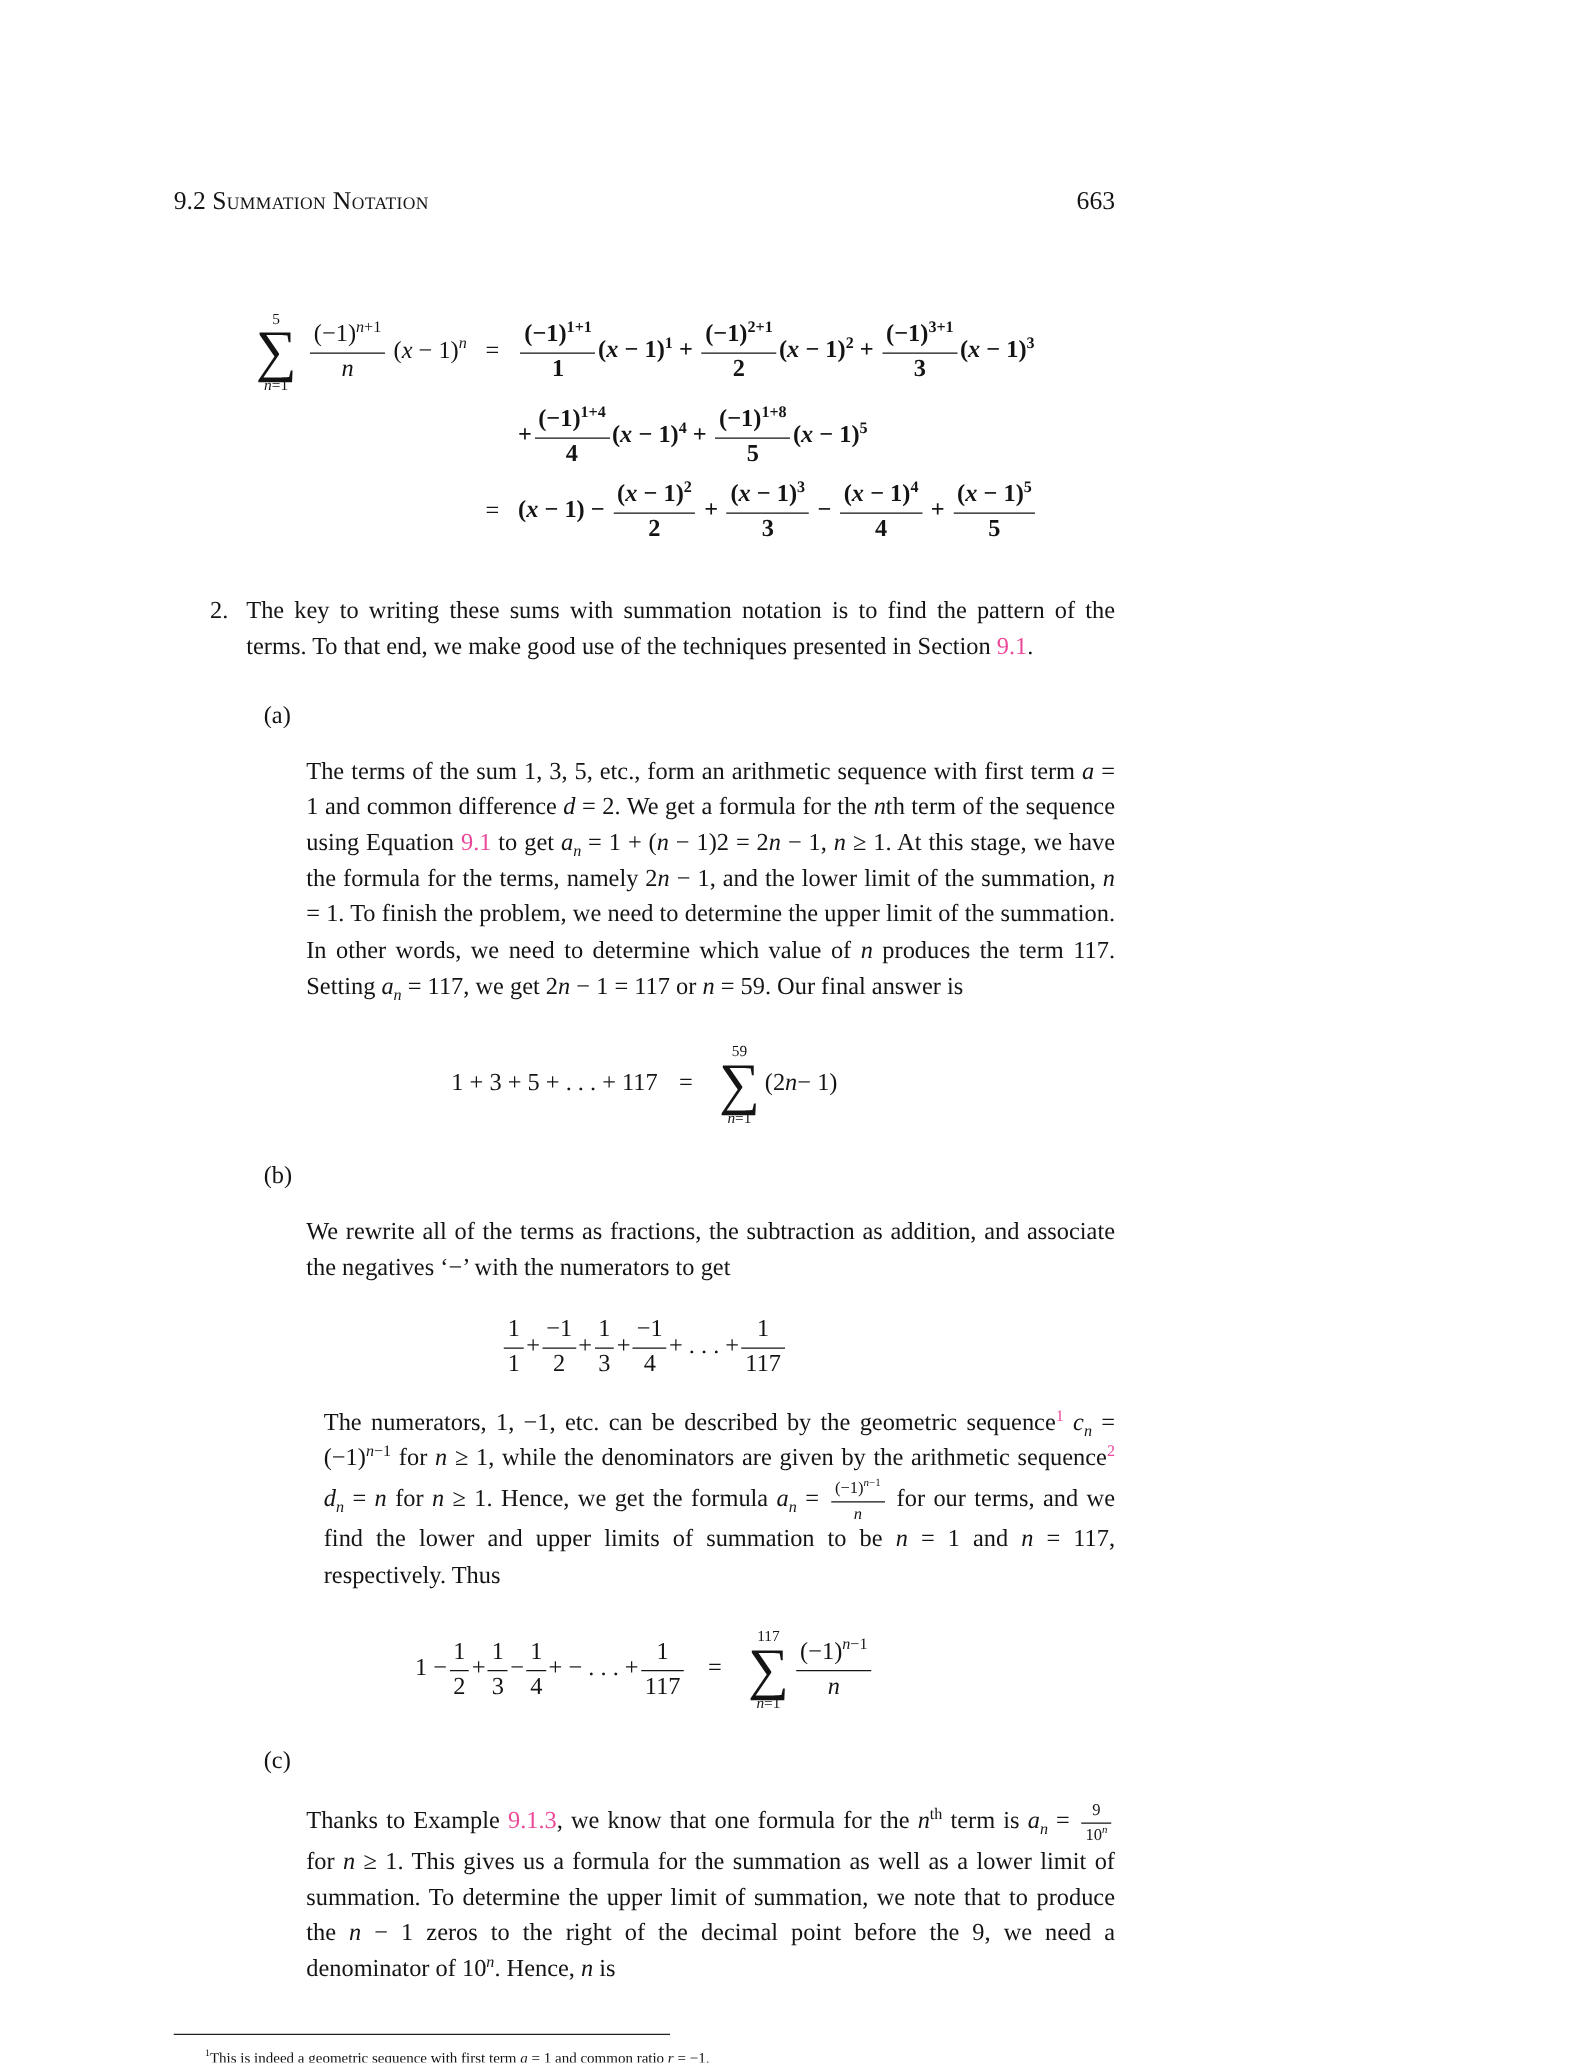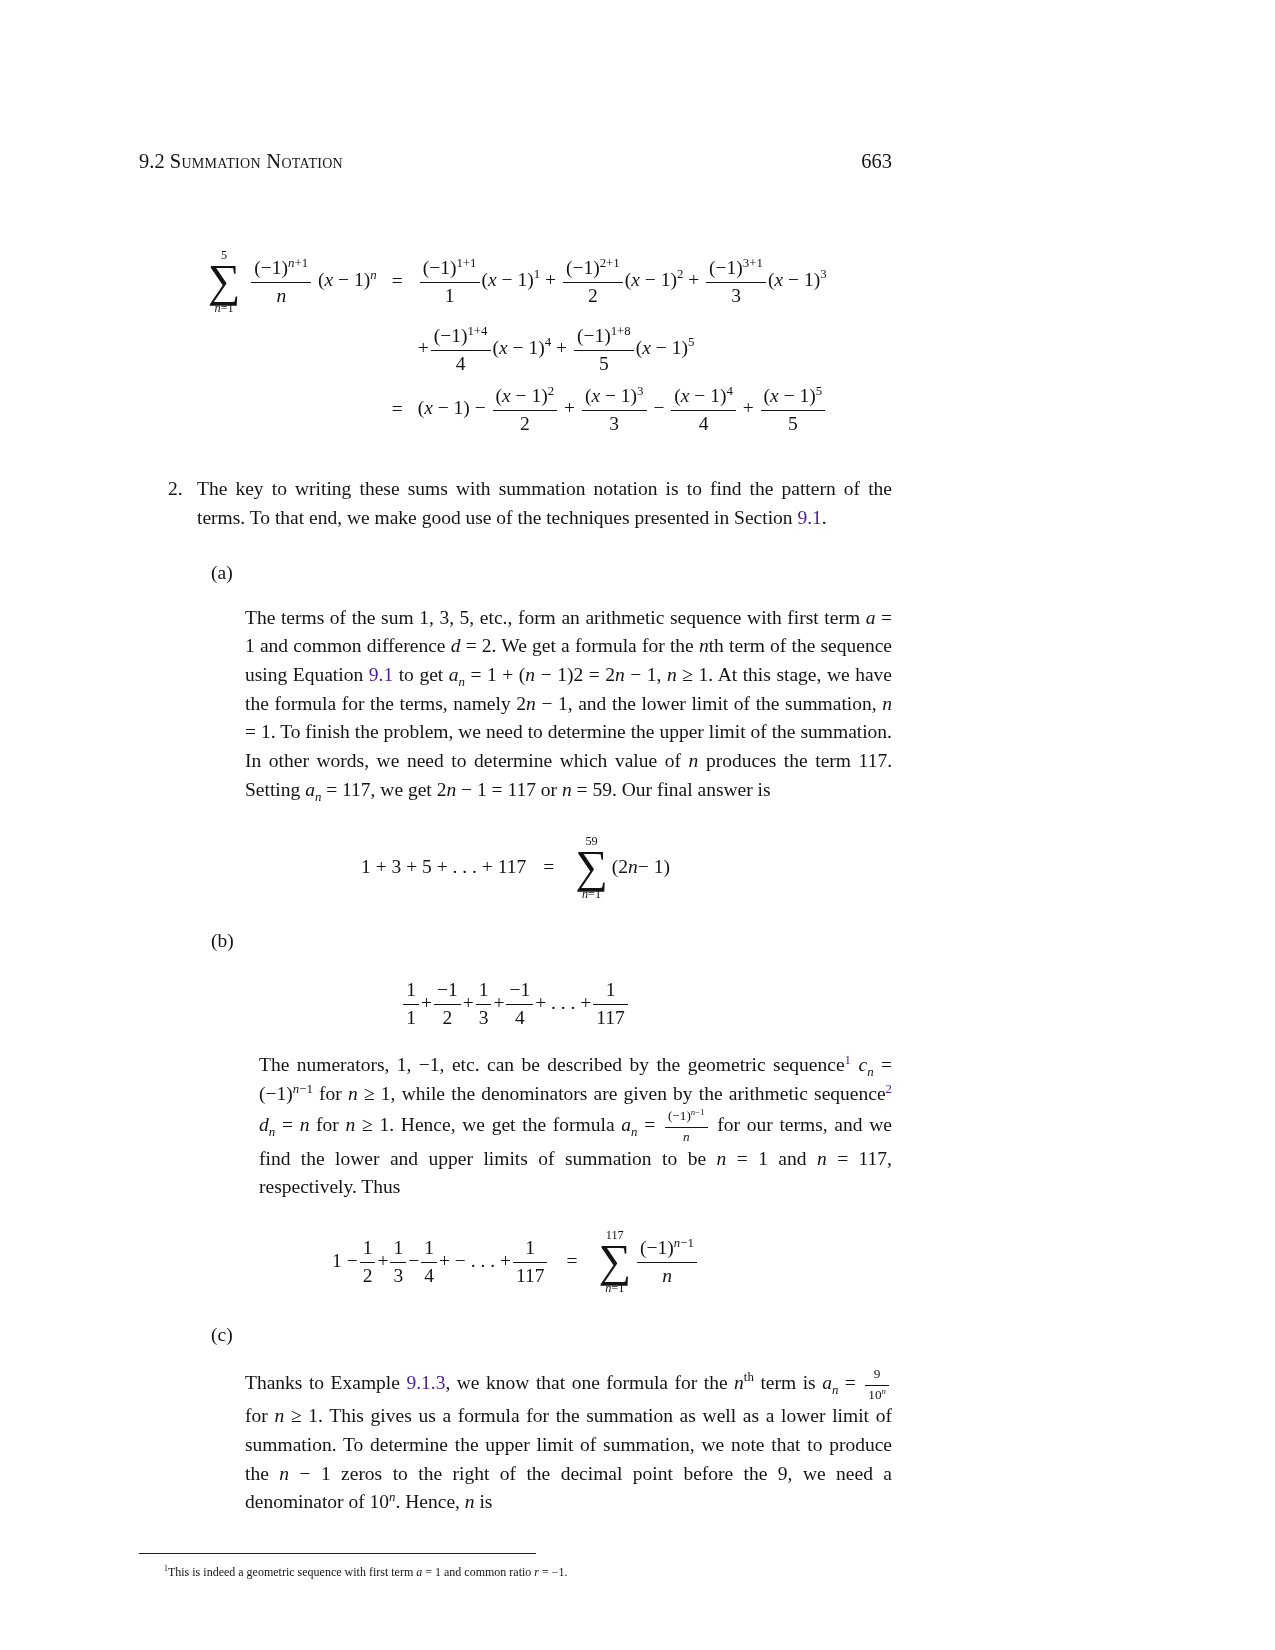--- a/index.html
+++ b/index.html
@@ -9,32 +9,32 @@
     color:#141414;font-family:"Liberation Serif", serif;font-size:19.5px;line-height:1.47;
   }
   
   .hdr{display:flex;justify-content:space-between;align-items:baseline;font-size:20.5px;}
   .sc{font-variant:small-caps;letter-spacing:.3px;}
   
   .eq1{margin-top:72px;display:grid;grid-template-columns:max-content max-content max-content;
        justify-content:center;align-items:center;row-gap:9px;}
   .eq1 .lhs{justify-self:end;}
   .eq1 .relc{padding:0 15px;text-align:center;}
-  .eq1 .rhs{justify-self:start;}
+  .eq1 .rhs{justify-self:start;font-weight:bold;}
   .deq{display:flex;justify-content:center;align-items:center;}
   .rel{margin:0 17px;}
   
   .frac{display:inline-block;vertical-align:middle;text-align:center;margin:0 2px;}
   .frac .top{display:block;padding:0 3px 3px;border-bottom:1.3px solid #141414;line-height:1.18;}
   .frac .bot{display:block;padding:1px 3px 0;line-height:1.18;}
   .frac.small{font-size:68%;margin:0 3px;}
   sup{font-size:66%;line-height:0;}
   sub{font-size:66%;line-height:0;}
   .mvar{font-style:italic;}
-  .mlink{color:#4c1d95;cursor:pointer;}
+  .mlink{color:#ec4899;cursor:pointer;}
   .sumop{display:inline-flex;flex-direction:column;align-items:center;vertical-align:middle;
          margin:0 4px;line-height:1;}
   .sumop .lim{font-size:63%;line-height:1.15;}
   .sumop .sg{font-size:235%;line-height:.85;}
   
   .item2{margin-top:40px;display:flex;}
   .item2 .lbl{flex:none;width:29px;margin-left:29px;}
   .item2 .txt{flex:1;text-align:justify;}
   .itemx{margin-top:26px;display:flex;}
   .itemx .lbl{flex:none;width:34px;margin-left:72px;}
@@ -90,20 +90,21 @@
   </div>
 
   <div class="deq sp-a">1 + 3 + 5 + . . . + 117<span class="rel">=</span><span class="sumop">
         <span class="lim">59</span>
         <span class="sg">∑</span>
         <span class="lim"><span class="mvar">n</span>=1</span>
       </span>(2<span class="mvar">n</span> − 1)</div>
 
   <div class="itemx">
     <span class="lbl">(b)</span>
+    <div class="txt">We rewrite all of the terms as fractions, the subtraction as addition, and associate the negatives ‘−’ with the numerators to get</div>
   </div>
 
   <div class="deq sp-b1"><span class="frac">
         <span class="top">1</span>
         <span class="bot">1</span>
       </span> + <span class="frac">
         <span class="top">−1</span>
         <span class="bot">2</span>
       </span> + <span class="frac">
         <span class="top">1</span>

